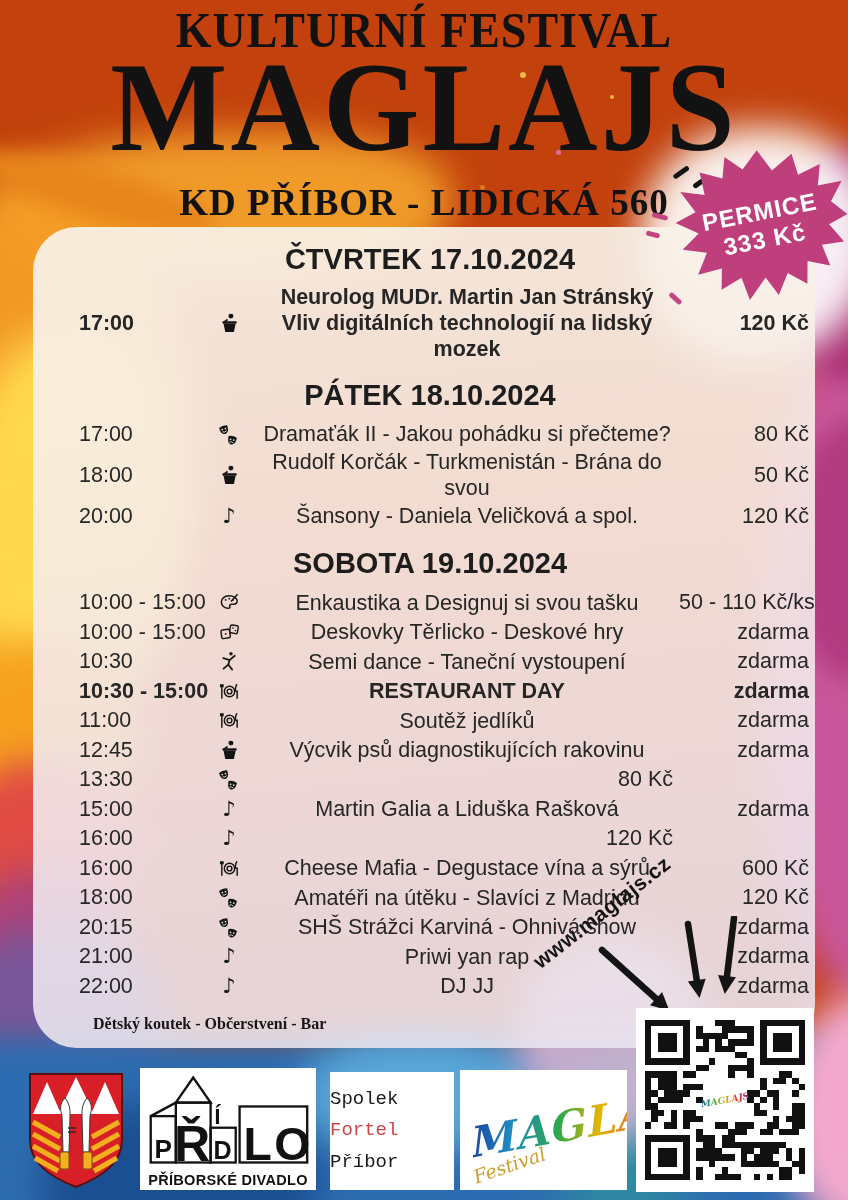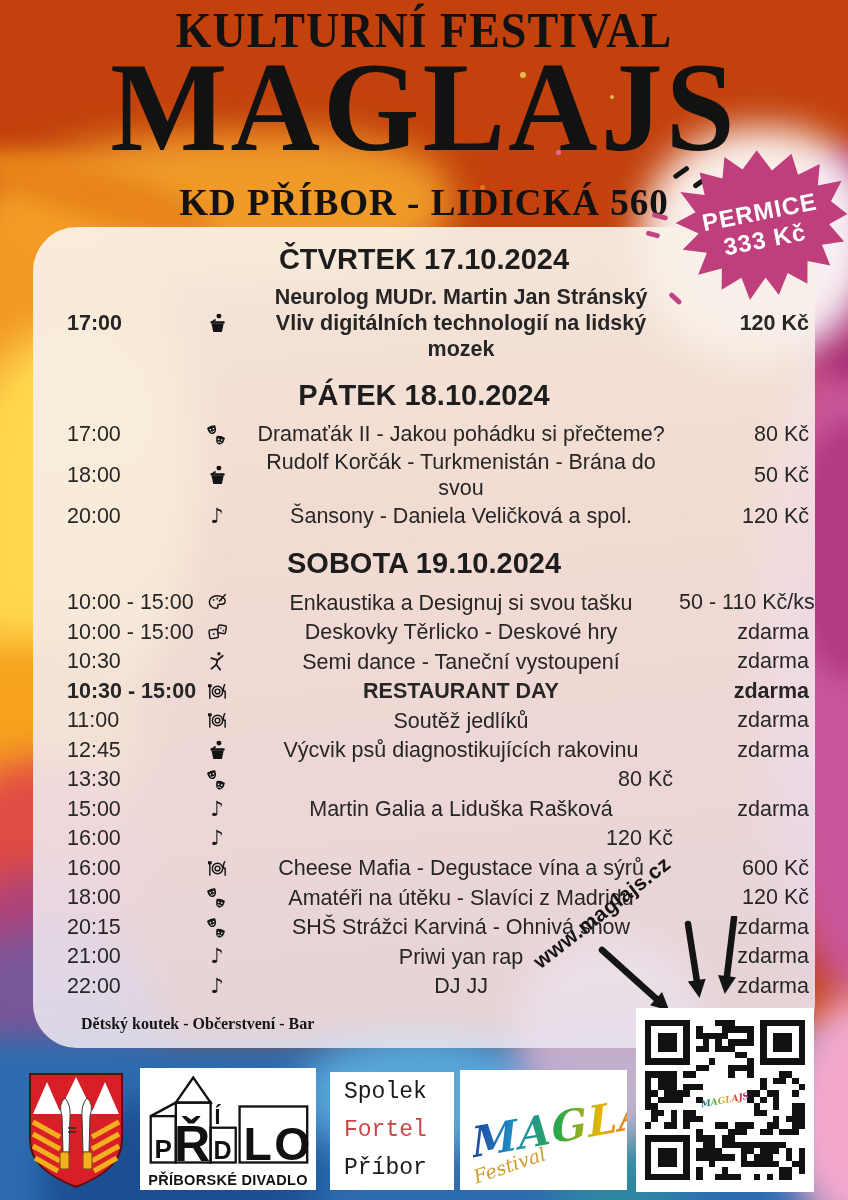--- a/index.html
+++ b/index.html
@@ -44,21 +44,21 @@
   .badge{position:absolute; left:676px; top:150px; width:172px; height:152px; z-index:6;
     transform:rotate(-4deg);
     display:flex; align-items:center; justify-content:center;
     clip-path:polygon(50% 0%,58% 14%,70% 4%,73% 18%,86% 12%,84% 26%,98% 24%,91% 37%,100% 46%,89% 52%,97% 64%,84% 65%,88% 79%,75% 75%,74% 90%,63% 82%,57% 96%,50% 84%,40% 98%,36% 83%,24% 90%,25% 76%,11% 79%,17% 65%,3% 62%,13% 52%,0% 44%,12% 38%,4% 24%,18% 27%,16% 12%,29% 17%,31% 3%,41% 12%);
   }
   .badge-text{transform:rotate(-7deg); text-align:center; color:#fff; font-weight:700;
     font-size:24px; line-height:1.15; letter-spacing:1px;}
 
   
   .panel{position:absolute; left:33px; top:227px; width:782px; height:821px; z-index:3;
-    border-radius:44px; box-sizing:border-box; padding:10px 0 0 0;
+    border-radius:44px; box-sizing:border-box; padding:10px 0 0 12px;
     background:linear-gradient(175deg, rgba(249,242,232,.93) 0%, rgba(247,236,231,.9) 38%,
                rgba(240,230,236,.9) 72%, rgba(233,230,241,.88) 100%);}
   .day-heading{text-align:center; font-size:29px; font-weight:700; color:#1d1d1d; margin:16px 0 8px;}
   .day-heading.first{margin-top:6px;}
   .row{display:grid; grid-template-columns:158px 52px 1fr 136px; align-items:center; min-height:29.5px;
        font-size:21.5px; color:#262626;}
   .row.tall{min-height:66px;}
   .row.bold, .row.bold .price{font-weight:700;}
   .time{padding-left:34px; white-space:nowrap;}
   .icon{display:flex; align-items:center; justify-content:center;}
@@ -80,22 +80,22 @@
     font-weight:700; font-size:9px;
     background-image:linear-gradient(90deg,#2244aa,#2ba84a,#e3b505,#d62828,#8a2e9e);
     -webkit-background-clip:text; background-clip:text; color:transparent;}
 
   
   .shield{position:absolute; left:26px; top:1066px; width:100px; height:128px; z-index:5;}
   .logo-box{position:absolute; background:#fff; z-index:5; box-sizing:border-box;}
   .pridlo{left:140px; top:1068px; width:176px; height:122px; padding:4px 3px 2px;}
   .pridlo-caption{text-align:center; font-weight:700; font-size:14.5px; letter-spacing:.3px; color:#111;}
   .fortel{left:330px; top:1072px; width:124px; height:118px; display:flex; flex-direction:column;
-    justify-content:center; padding-left:14px; font-family:"Liberation Mono","DejaVu Sans Mono",monospace;
-    font-size:23px; line-height:1.65; color:#1a1a1a;}
+    justify-content:center; font-family:"Liberation Mono","DejaVu Sans Mono",monospace;
+    font-size:19px; line-height:1.65; color:#1a1a1a;}
   .fortel .red{color:#c64747;}
   .maglajs-box{left:460px; top:1070px; width:167px; height:120px; overflow:hidden;}
   .maglajs-text{position:absolute; left:10px; top:28px; font-family:"DejaVu Serif",serif;
     font-style:italic; font-weight:700; font-size:42px; letter-spacing:1px;
     transform:rotate(-10deg) skewX(-6deg);
     background-image:linear-gradient(100deg,#1b3fa0 0%,#1f8ac0 18%,#2ba84a 38%,#e3b505 55%,#e07820 70%,#d62828 85%,#8a2e9e 100%);
     -webkit-background-clip:text; background-clip:text; color:transparent;}
   .maglajs-sub{position:absolute; left:12px; bottom:14px; font-family:"DejaVu Serif",serif;
     font-style:italic; font-size:19px; color:#cf9c2e; transform:rotate(-19deg);}
 </style>

